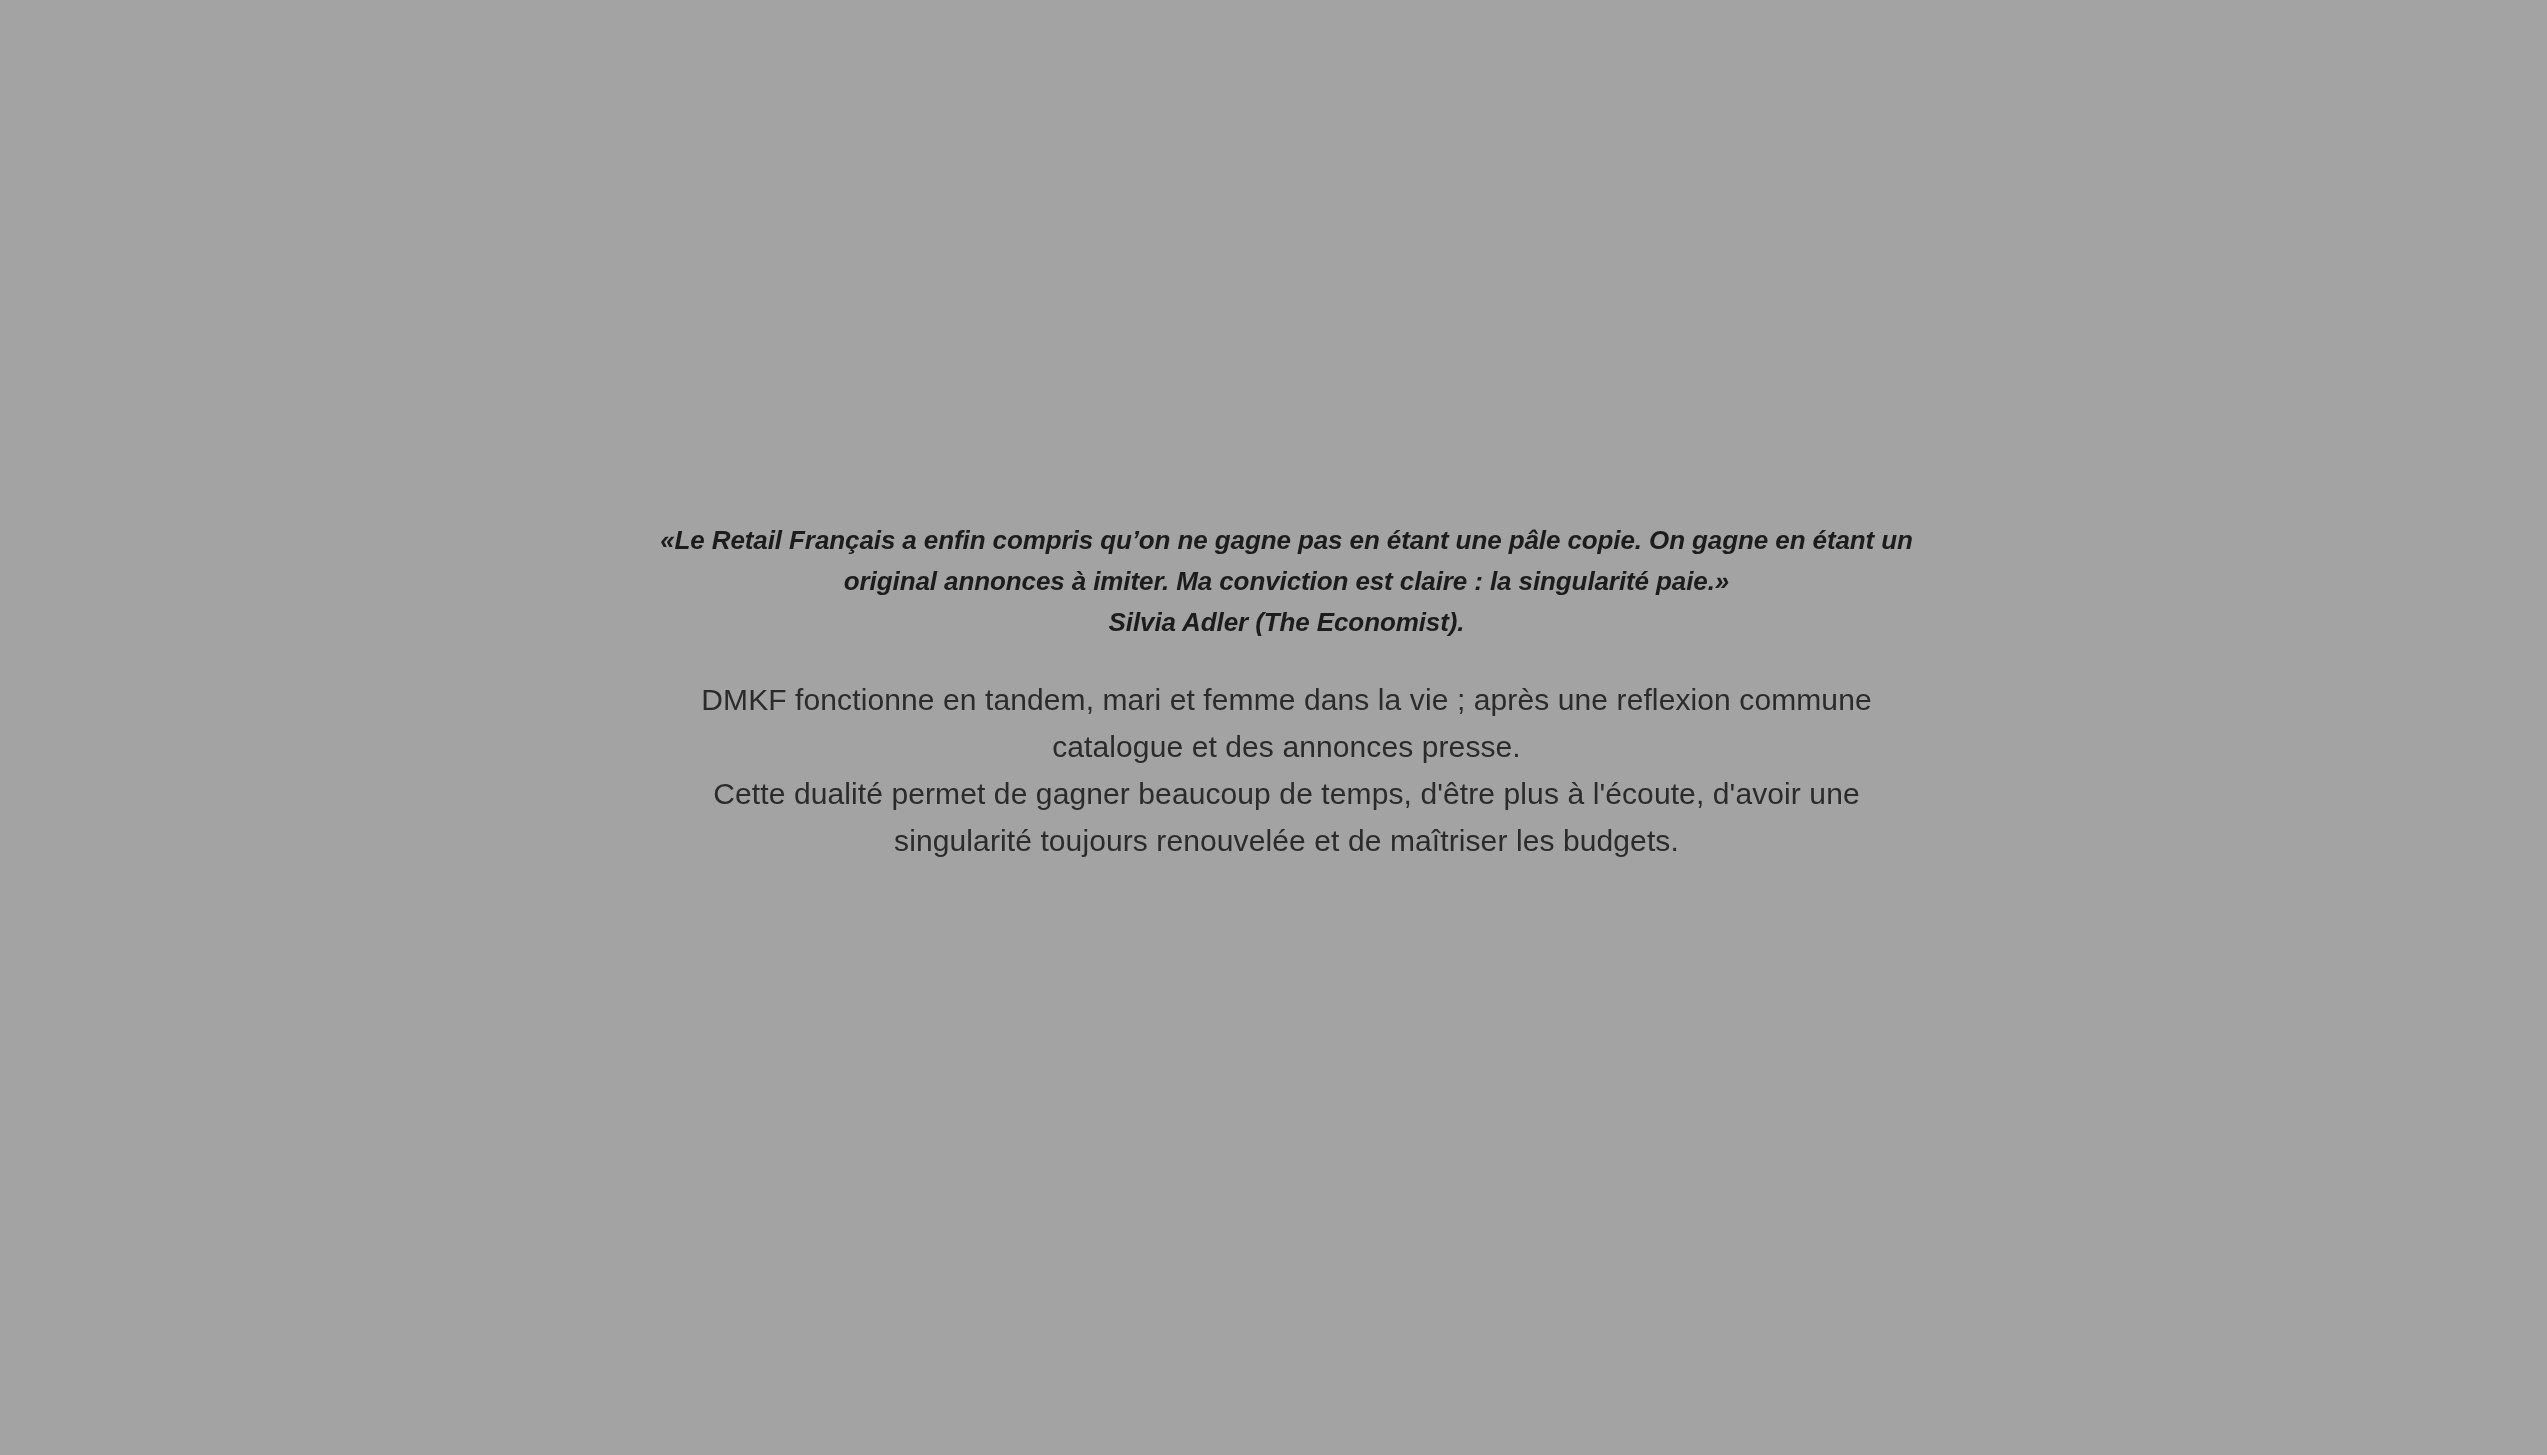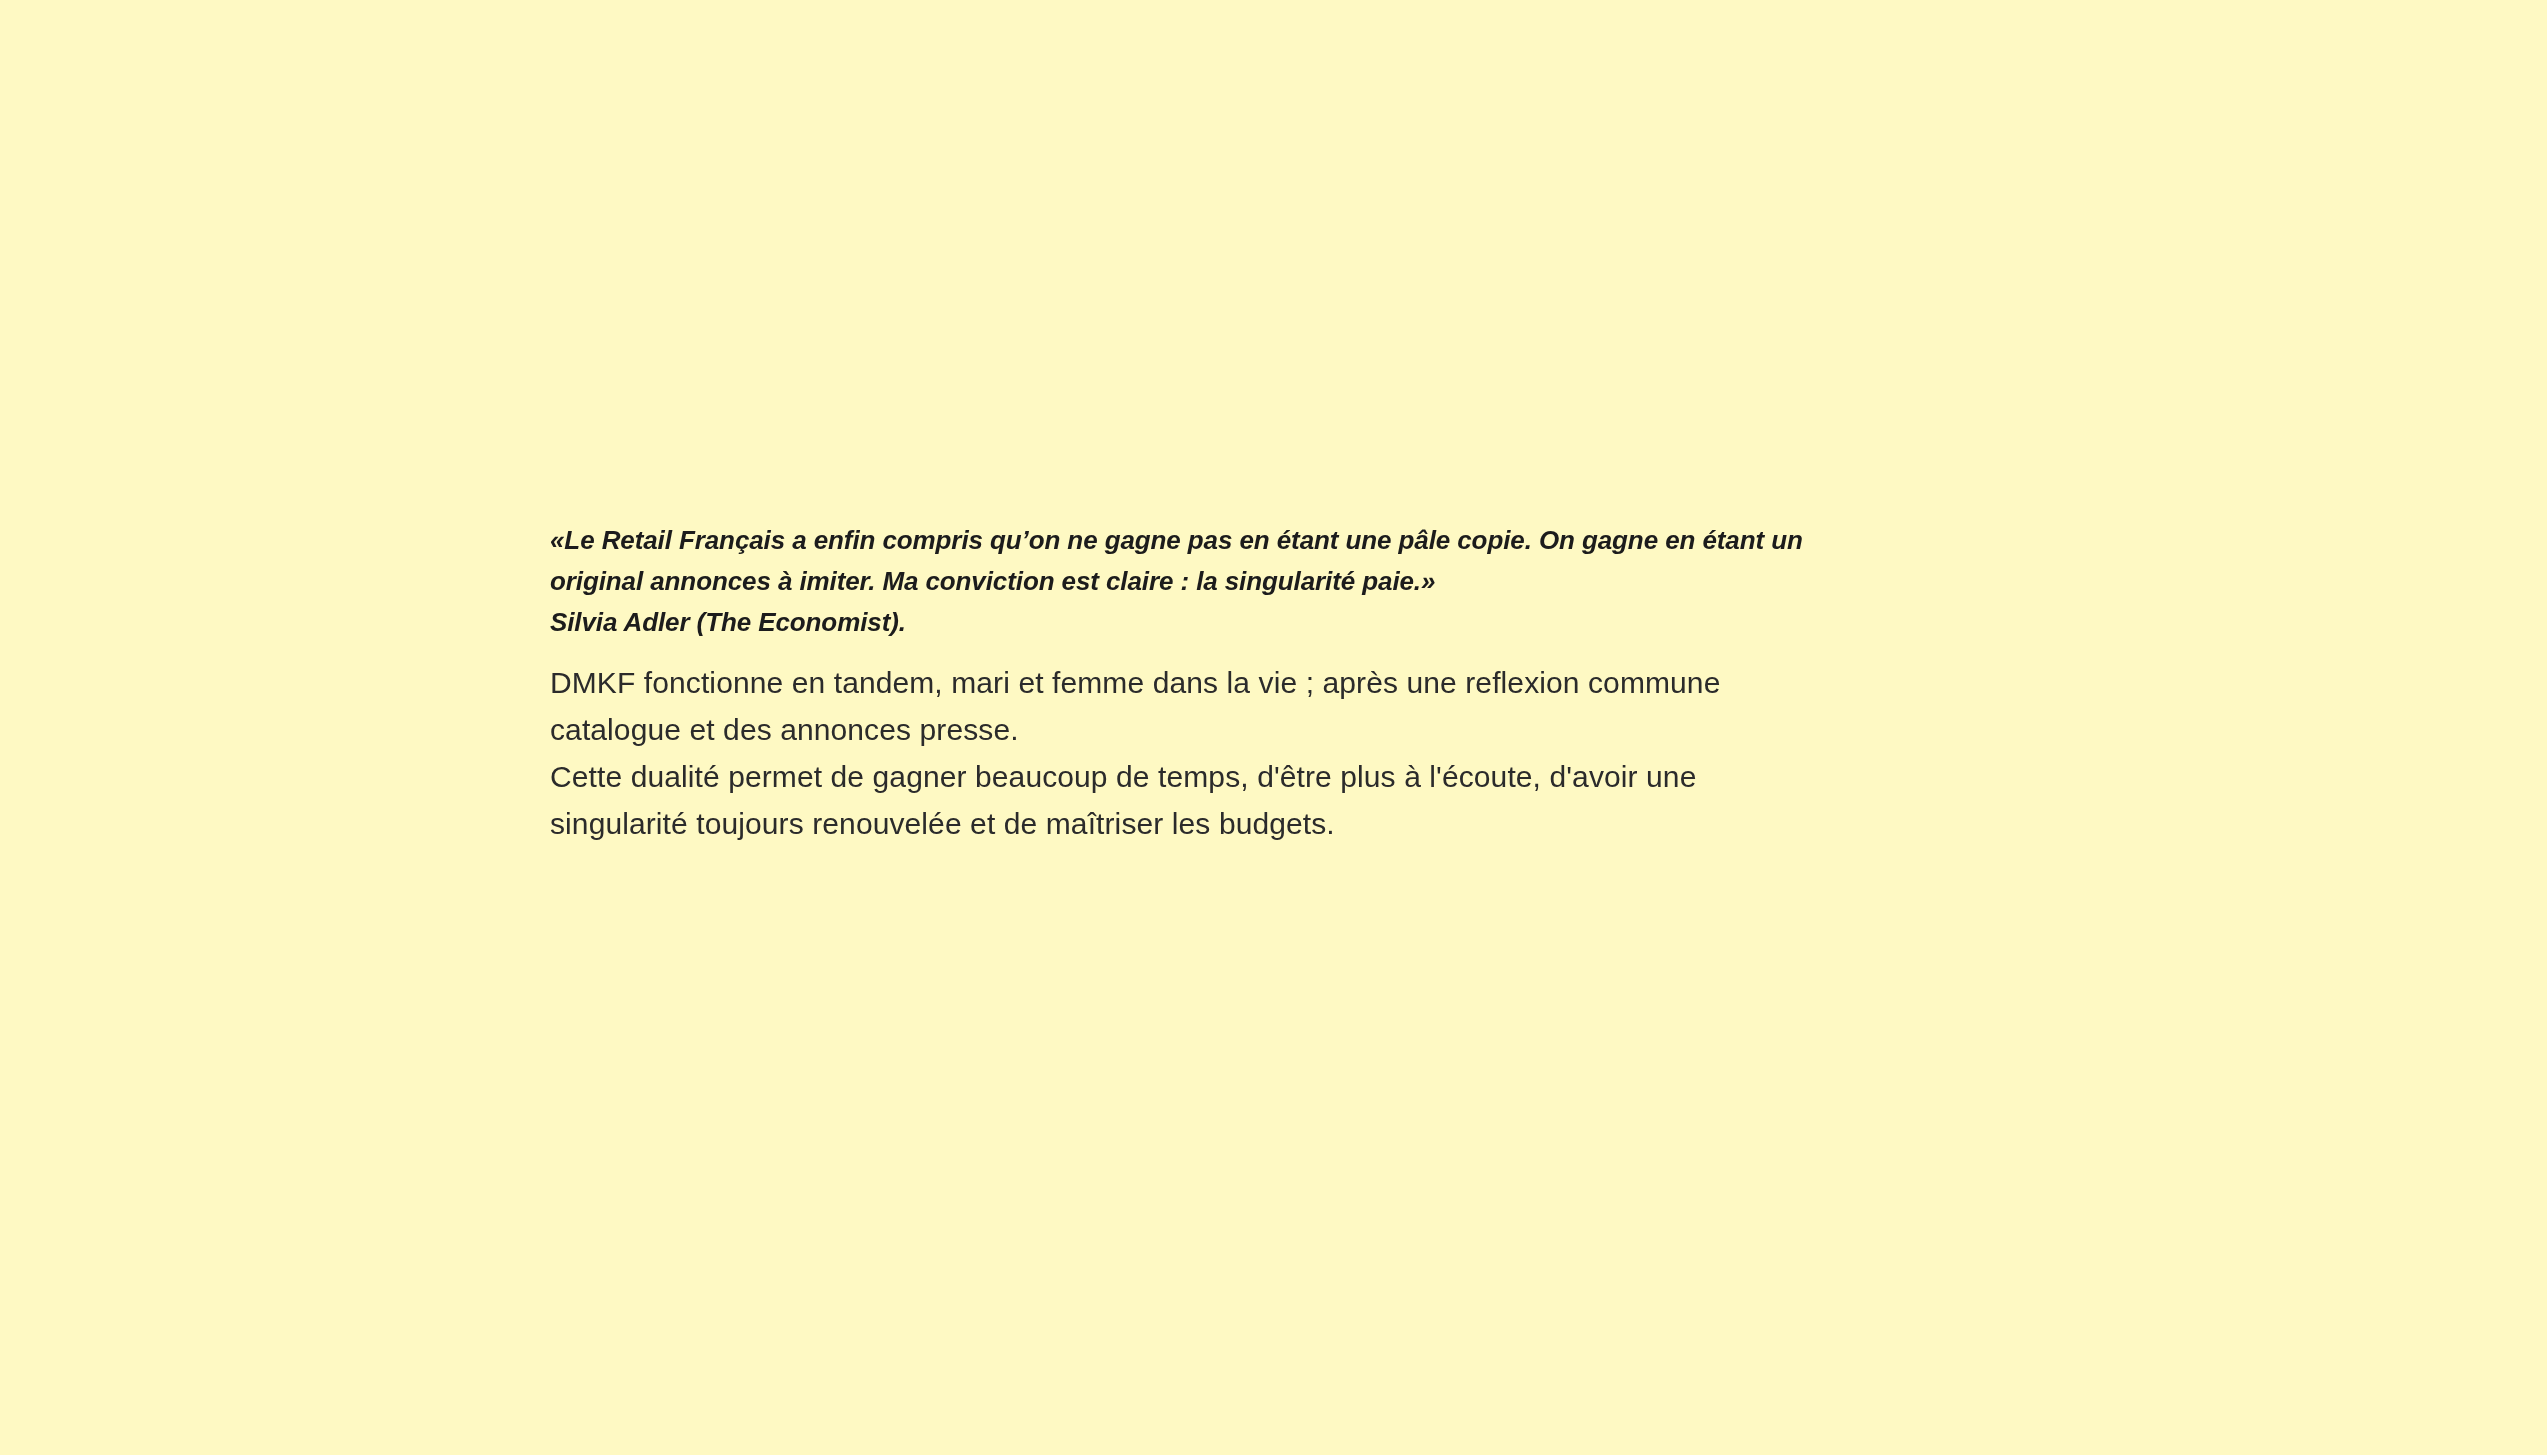--- a/index.html
+++ b/index.html
@@ -11,21 +11,22 @@
     width: 2547px;
     height: 1456px;
     position: relative;
     font-family: "Liberation Sans", sans-serif;
     color: #231f20;
     overflow: hidden;
   }
   .page {
     position: absolute;
     inset: 0;
-    background: #fef9c3;
+    background: #a3a3a3;
+    text-align: center;
   }
   .text-block {
     position: absolute;
     left: 550px;
     top: 520px;
     width: 1473px;
   }
   .quote {
     font-family: "Liberation Sans", sans-serif;
     font-style: italic;
@@ -41,21 +42,21 @@
   .attribution {
     font-family: "Liberation Sans", sans-serif;
     font-style: italic;
     font-weight: 700;
     font-size: 26px;
     line-height: 41px;
     color: #1c1c1c;
     margin: 0;
   }
   .body-copy {
-    margin-top: 16px;
+    margin-top: 33px;
     font-family: "Liberation Sans", sans-serif;
     font-weight: 400;
     font-size: 30px;
     line-height: 47px;
     color: #2b2b2b;
     letter-spacing: 0.1px;
   }
   .body-copy p {
     margin: 0;
   }

